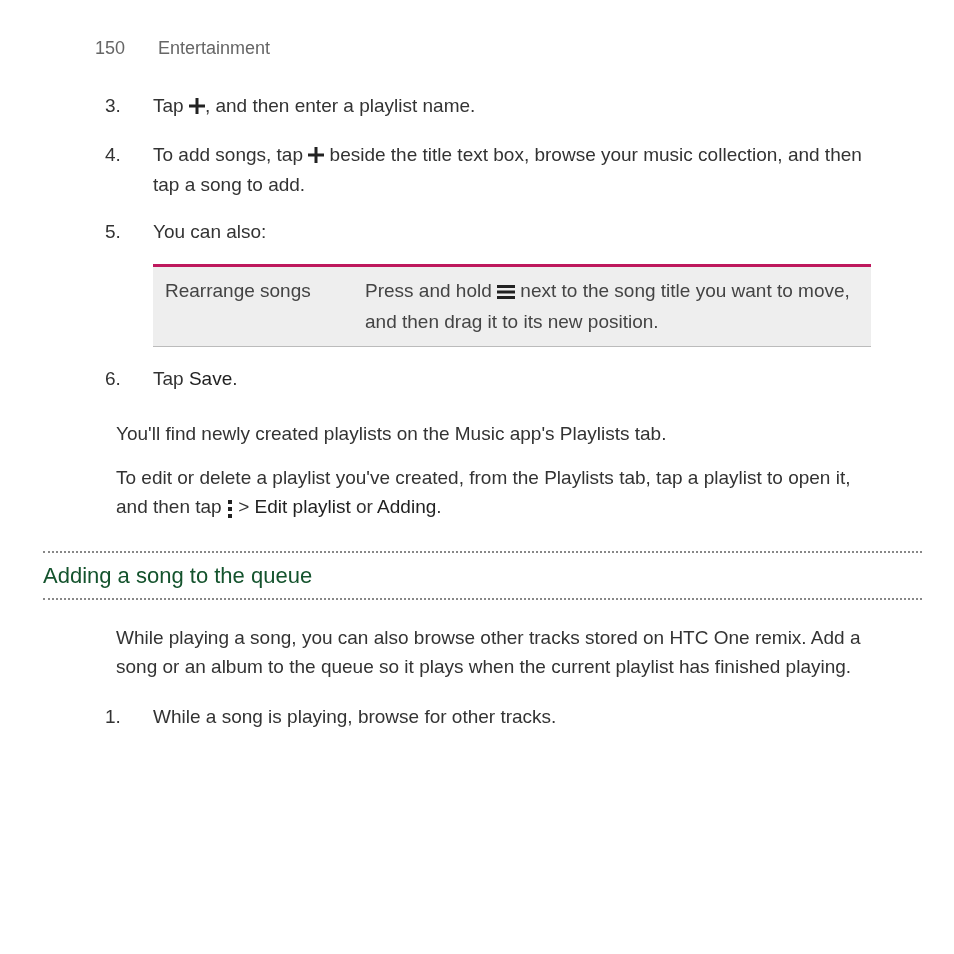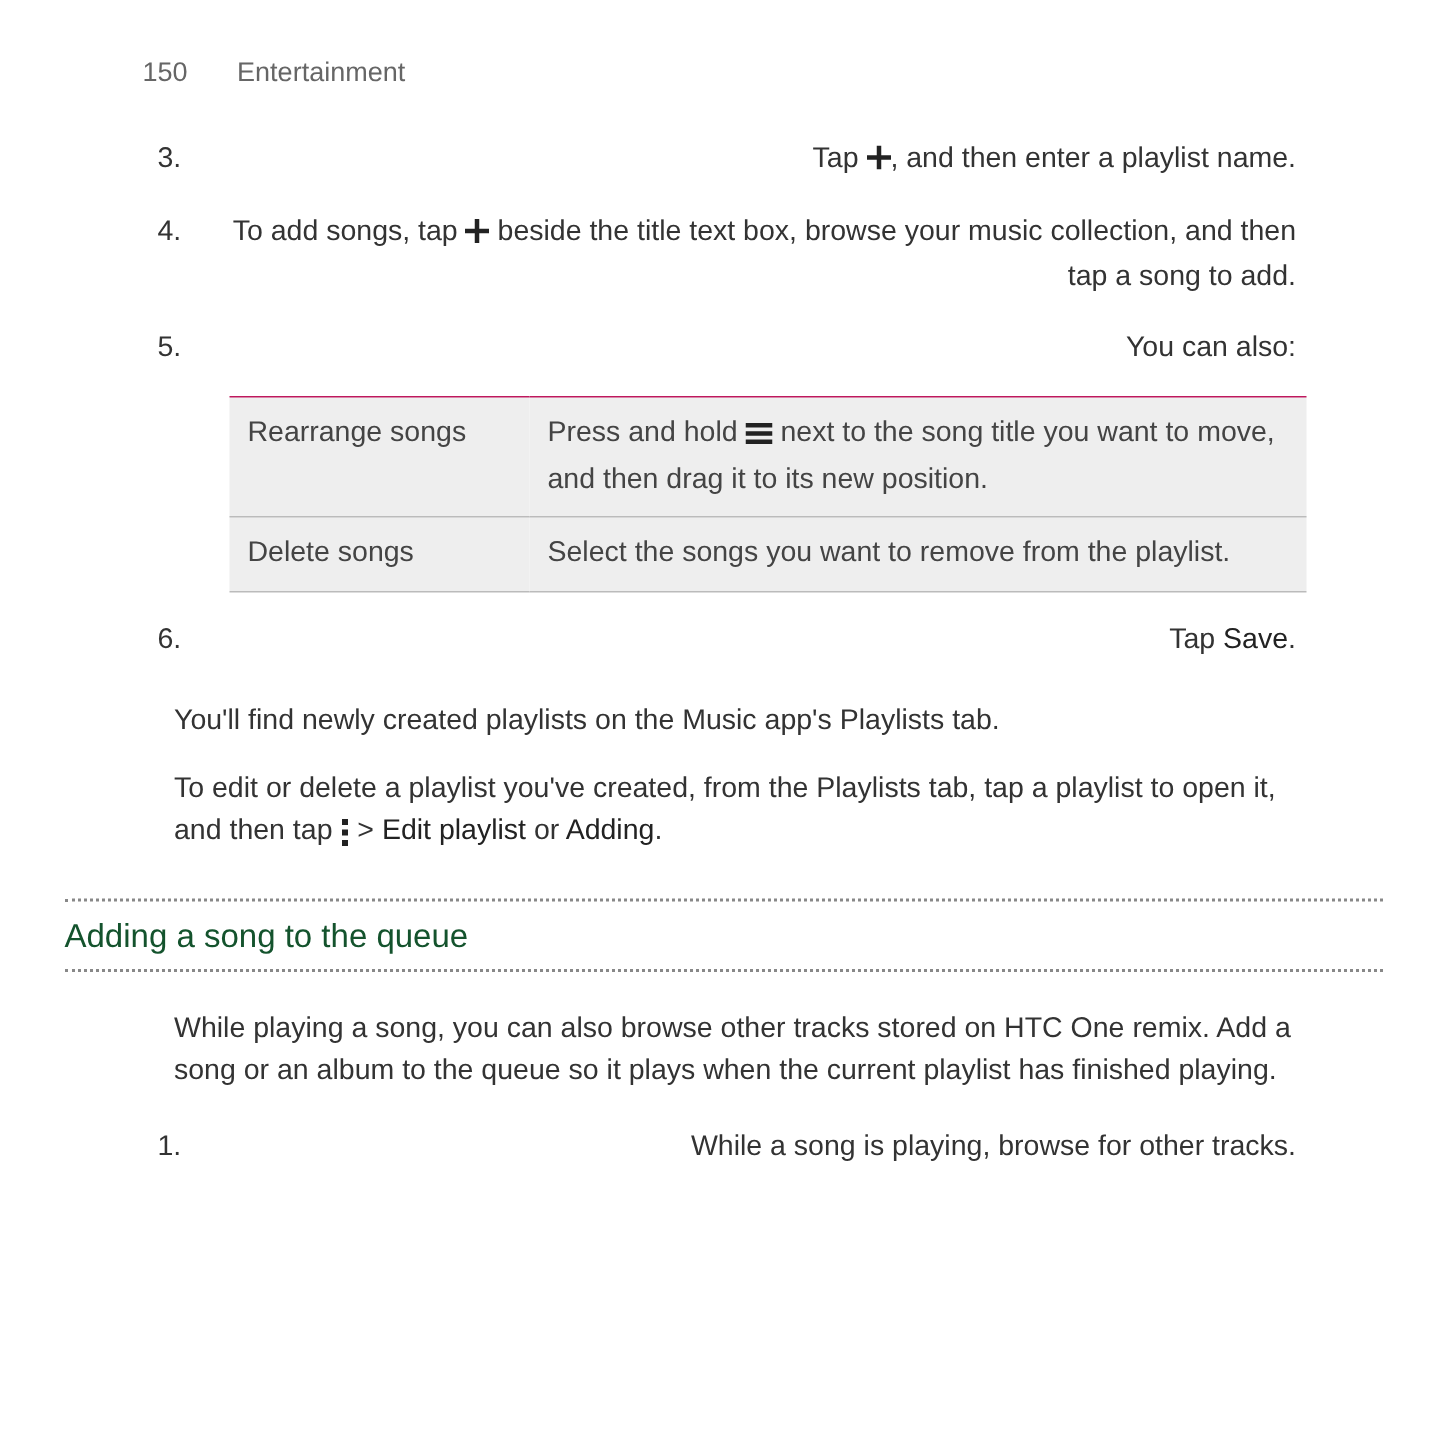--- a/index.html
+++ b/index.html
@@ -33,40 +33,39 @@
     padding-left: 105px;
     padding-right: 90px;
   }
   .ol-num {
     width: 48px;
     flex: 0 0 48px;
     text-align: left;
   }
   .ol-body {
     flex: 1;
-    text-align: right;
   }
   .ol-body p {
     margin-bottom: 6px;
   }
   .b {
     color: #222222;
   }
   .icon {
     display: inline-block;
     vertical-align: -2px;
   }
   .plus-icon svg { width: 16px; height: 16px; }
   .hamburger-icon svg { width: 18px; height: 14px; }
   .more-icon svg { width: 6px; height: 18px; vertical-align: -3px; }
 
   .tbl {
     margin: 6px 0 18px 153px;
     width: 718px;
-    border-top: 1px solid #be185d;
+    border-top: 3px solid #be185d;
     border-collapse: collapse;
   }
   .tbl td {
     background: #eeeeee;
     border-bottom: 1px solid #bbbbbb;
     padding: 10px 12px 10px 12px;
     vertical-align: top;
     color: #444444;
   }
   .tbl td.k {
@@ -136,24 +135,20 @@
       <tr>
     <td class="k">Rearrange songs</td>
     <td>
       <span>Press and hold </span><span class="icon hamburger-icon"><svg viewBox="0 0 18 14">
               <rect x="0" y="0" width="18" height="3" fill="#222"></rect>
               <rect x="0" y="5.5" width="18" height="3" fill="#222"></rect>
               <rect x="0" y="11" width="18" height="3" fill="#222"></rect>
             </svg></span><span> next to the song title you want to move, and then drag it to its new position.</span>
     </td>
   </tr>
-  <tr>
-    <td class="k">Delete songs</td>
-    <td>Select the songs you want to remove from the playlist.</td>
-  </tr>
 </tbody>
   </table>
 
 <div class="ol-item">
   <div class="ol-num">6.</div>
   <div class="ol-body">
     <p>
       <span>Tap </span><span class="b">Save</span><span>.</span>
     </p>
   </div>

